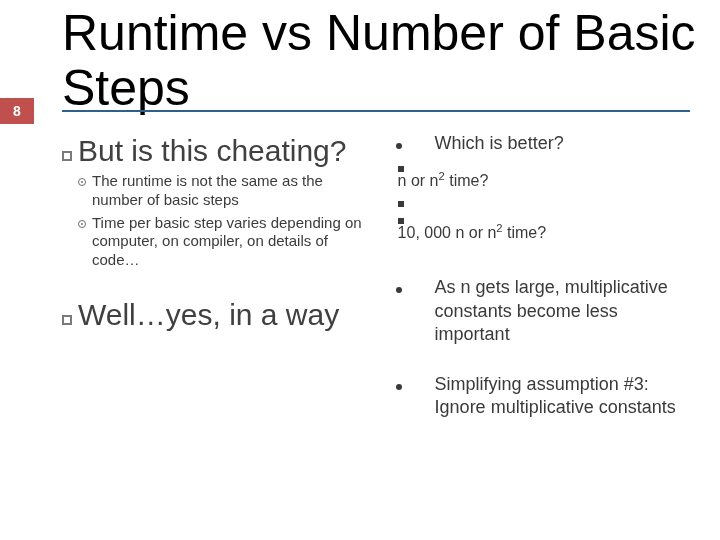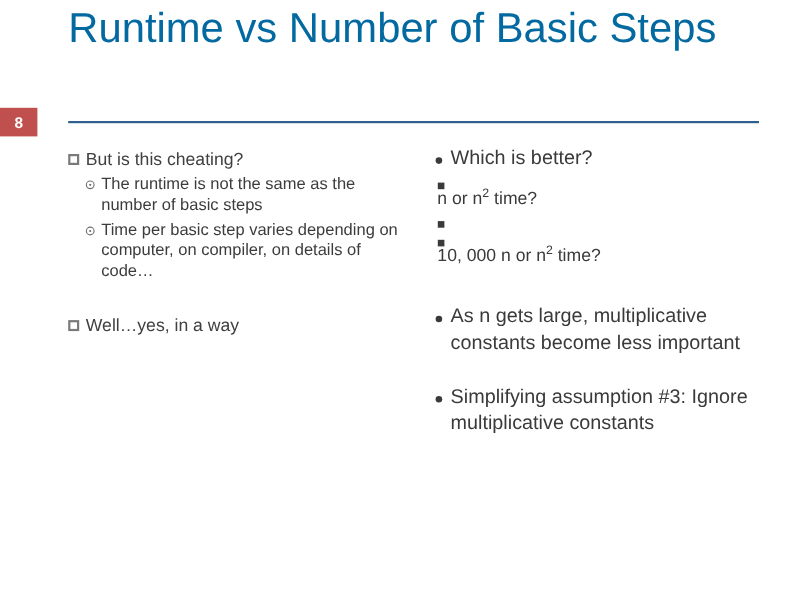--- a/index.html
+++ b/index.html
@@ -8,23 +8,23 @@
     font-family: "Segoe UI", "Helvetica Neue", Arial, sans-serif;
     background: #fff;
     color: #3f3f3f;
     position: relative;
   }
   .title {
     position: absolute;
     left: 62px;
     top: 6px;
     right: 20px;
-    font-size: 38px;
+    font-size: 50px;
     line-height: 1.1;
-    color: #0369a1;
+    color: #000000;
     font-weight: 400;
   }
   .page-badge {
     position: absolute;
     left: 0;
     top: 98px;
     width: 34px;
     height: 26px;
     background: #c0504d;
     color: #fff;
@@ -49,21 +49,21 @@
     top: 128px;
     bottom: 20px;
     display: flex;
   }
   .left  { width: 52%; padding-right: 14px; }
   .right { width: 48%; padding-left: 6px; }
 
   .h2 {
     display: flex;
     align-items: baseline;
-    font-size: 16px;
+    font-size: 30px;
     color: #404040;
     margin-top: 6px;
     margin-bottom: 4px;
     font-weight: 400;
   }
   .h2 .bul-sq {
     width: 10px; height: 10px; border: 2px solid #7a7a7a;
     margin-right: 6px; margin-top: 6px; flex: none;
   }
   .sub {
@@ -86,20 +86,21 @@
   }
   .sub span i { font-style: italic; }
 
   .r-item {
     display: flex;
     align-items: baseline;
     font-size: 18px;
     color: #3a3a3a;
     line-height: 1.3;
     margin-top: 4px;
+    gap: 25px;
   }
   .r-item.mt   { margin-top: 34px; justify-content: flex-end; }
   .r-item.mt2  { margin-top: 26px; }
   .r-item .disc {
     width: 6px; height: 6px; background: #3a3a3a; border-radius: 50%;
     margin-right: 8px; margin-top: 8px; flex: none;
   }
   .r-sub {
     display: flex;
     align-items: baseline;

